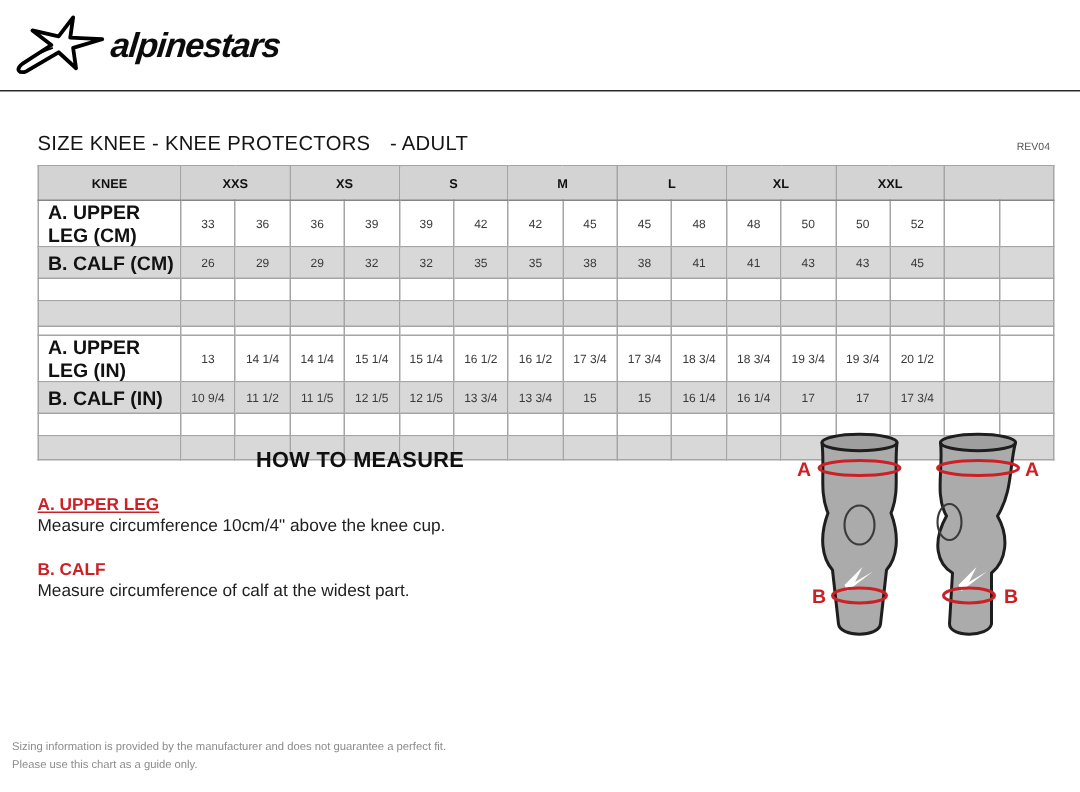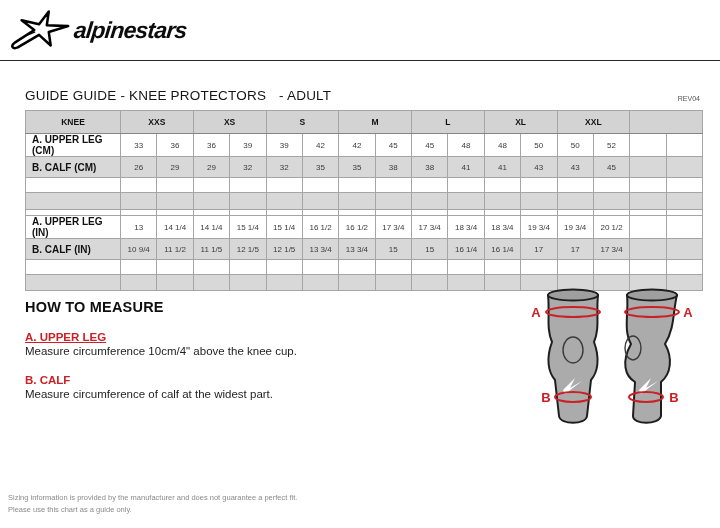--- a/index.html
+++ b/index.html
@@ -35,28 +35,28 @@
   .size-table th, .size-table td {
     border:1px solid #a5a5a5; padding:0; margin:0;
     font-size:8px; color:#3a3a3a; text-align:center; height:20px; overflow:hidden;
   }
   .size-table thead th {
     background:#d3d3d3; color:#111; font-weight:bold; height:22px; font-size:8.5px;
     border-bottom:1px solid #858585;
   }
   .size-table .label-col { width:94px; }
   .size-table .row-label {
-    text-align:left; padding-left:6px; font-weight:bold; color:#111; font-size:10px;margin-top:24px;
+    text-align:left; padding-left:6px; font-weight:bold; color:#111; font-size:13px;margin-top:24px;
   }
   .size-table tr.row-gray td, .size-table tr.row-gray th { background:#d8d8d8; }
   .size-table tr.row-white td, .size-table tr.row-white th { background:#ffffff; }
 
   
   .how-to { position:absolute; left:25px; top:299px; width:430px; }
-  .how-to h2 { margin:0 0 16px 0; font-size:14.5px; color:#0f0f0f; letter-spacing:0.2px; }
+  .how-to h2 { margin:0 0 16px 0; font-size:14.5px; color:#0f0f0f; letter-spacing:0.2px;text-align:center; }
   .measure-item { margin-bottom:17px; }
   .measure-label { font-size:11.5px; font-weight:bold; margin-bottom:2px; }
   .measure-desc { font-size:11.5px; color:#1e1e1e; }
 
   
   .diagram { position:absolute; left:512px; top:284px; width:200px; height:180px; }
 
   
   .footer { position:absolute; left:8px; top:492px; width:400px; }
   .footer p { margin:0; font-size:7.5px; line-height:1.65; color:#8b8b8b; }
@@ -72,21 +72,21 @@
         <path d="M40,3 L30,16 L12,12 L25,22 L5,35 C0,39 3,42 8,40 L30,27 L42,38 L40,24 L60,18 L38,17 Z" fill="#ffffff" stroke="#000000" stroke-width="2.6" stroke-linejoin="round"></path>
         <path d="M8,33 C14,29 20,26 26,24" fill="none" stroke="#000000" stroke-width="1.4"></path>
       </svg>
     </span>
     <span class="logo-text">alpinestars</span>
   </div>
 
   <div class="top-rule"></div>
 
   <div class="title-row">
-    <h1 class="page-title"><span>GUIDE GUIDE - </span><b>KNEE PROTECTORS</b><span class="title-suffix">- ADULT</span></h1>
+    <h1 class="page-title"><span>SIZE KNEE - </span><b>KNEE PROTECTORS</b><span class="title-suffix">- ADULT</span></h1>
     <span class="rev">REV04</span>
   </div>
 
   <table class="size-table" id="size-table">
       <thead>
         <tr>
           <th class="label-col">KNEE</th>
           <th colspan="2">XXS</th>
           <th colspan="2">XS</th>
           <th colspan="2">S</th>

